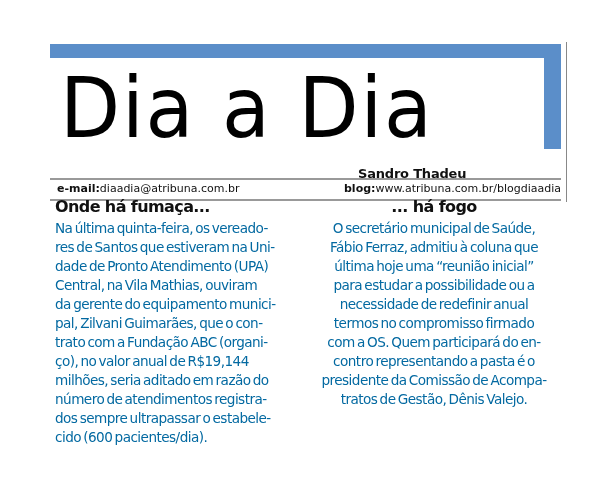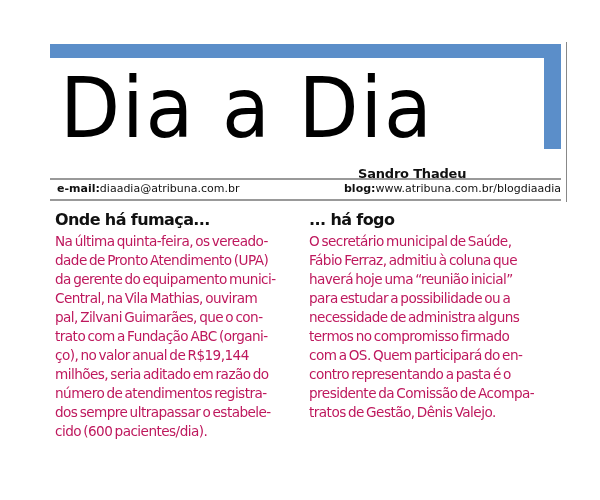--- a/index.html
+++ b/index.html
@@ -93,41 +93,41 @@
     .contact-row .blog {
       position: absolute;
       right: 0;
       top: 0;
       white-space: nowrap;
       margin-left: 29px;
     }
     .lbl { font-weight: bold; }
     .column {
       position: absolute;
-      top: 209px;
+      top: 196px;
       width: 245px;
     }
     .column.left { left: 55px; }
-    .column.right { left: 309px; width: 250px; }
+    .column.right { left: 309px; width: 250px; text-align: center; }
     .col-heading {
       font-family: "DejaVu Sans", sans-serif;
       font-weight: bold;
       font-size: 16px;
       line-height: 22px;
       color: #111;
       letter-spacing: -0.6px;
       margin: 0;
       white-space: nowrap;
     }
     .col-body {
       margin: 1px 0 0 0;
       font-family: "DejaVu Sans", sans-serif;
       font-size: 13.6px;
       line-height: 19px;
-      color: #be185d;
+      color: #0369a1;
       letter-spacing: -0.55px;
       word-spacing: -1.5px;
     }
     .col-body .ln {
       display: block;
       white-space: nowrap;
     }
   </style>
 </head>
 <body>
@@ -143,40 +143,41 @@
 <div class="contact-row">
   <span class="email"><span class="lbl">e-mail:</span><span>diaadia@atribuna.com.br</span></span>
   <span class="blog"><span class="lbl">blog:</span><span>www.atribuna.com.br/blogdiaadia</span></span>
 </div>
 <div class="hr bottom"></div>
 
 <div class="column left">
   <h2 class="col-heading">Onde há fumaça...</h2>
   <div class="col-body">
     <span class="ln">Na última quinta-feira, os vereado-</span>
+    <span class="ln">res de Santos que estiveram na Uni-</span>
     <span class="ln">dade de Pronto Atendimento (UPA)</span>
+    <span class="ln">Central, na Vila Mathias, ouviram</span>
     <span class="ln">da gerente do equipamento munici-</span>
-    <span class="ln">Central, na Vila Mathias, ouviram</span>
     <span class="ln">pal, Zilvani Guimarães, que o con-</span>
     <span class="ln">trato com a Fundação ABC (organi-</span>
     <span class="ln">ço), no valor anual de R$19,144</span>
     <span class="ln">milhões, seria aditado em razão do</span>
     <span class="ln">número de atendimentos registra-</span>
     <span class="ln">dos sempre ultrapassar o estabele-</span>
     <span class="ln">cido (600 pacientes/dia).</span>
   </div>
 </div>
 
 <div class="column right">
   <h2 class="col-heading">... há fogo</h2>
   <div class="col-body">
     <span class="ln">O secretário municipal de Saúde,</span>
     <span class="ln">Fábio Ferraz, admitiu à coluna que</span>
-    <span class="ln">haverá hoje uma “reunião inicial”</span>
+    <span class="ln">última hoje uma “reunião inicial”</span>
     <span class="ln">para estudar a possibilidade ou a</span>
-    <span class="ln">necessidade de administra alguns</span>
+    <span class="ln">necessidade de redefinir anual</span>
     <span class="ln">termos no compromisso firmado</span>
     <span class="ln">com a OS. Quem participará do en-</span>
     <span class="ln">contro representando a pasta é o</span>
     <span class="ln">presidente da Comissão de Acompa-</span>
     <span class="ln">tratos de Gestão, Dênis Valejo.</span>
   </div>
 </div>
 
 </body></html>

